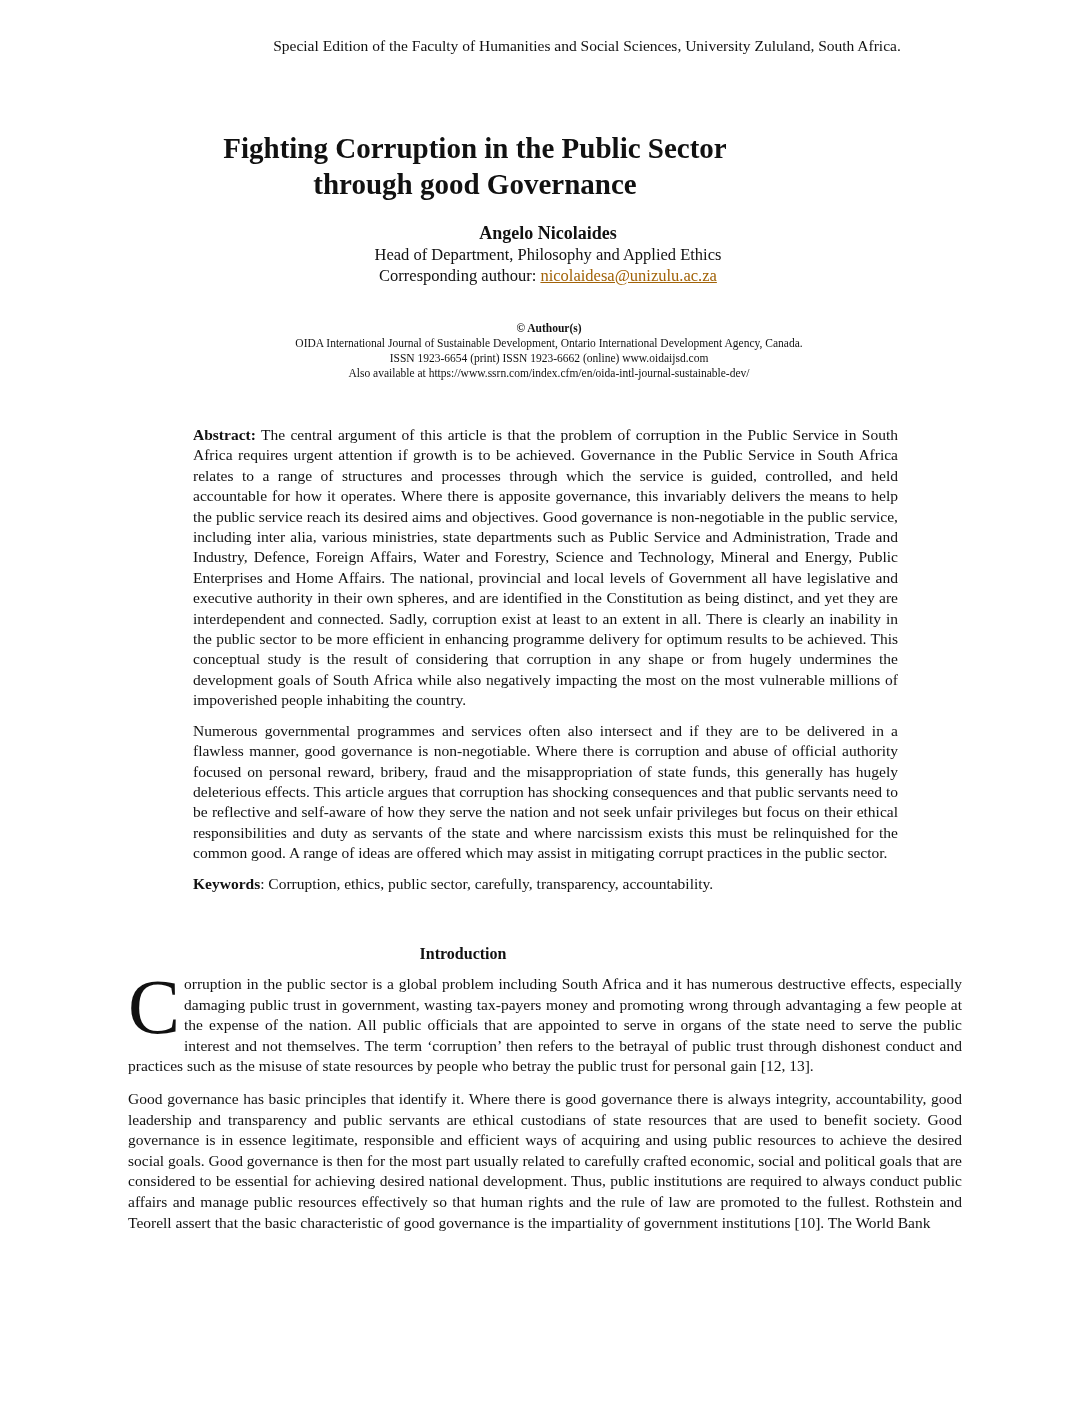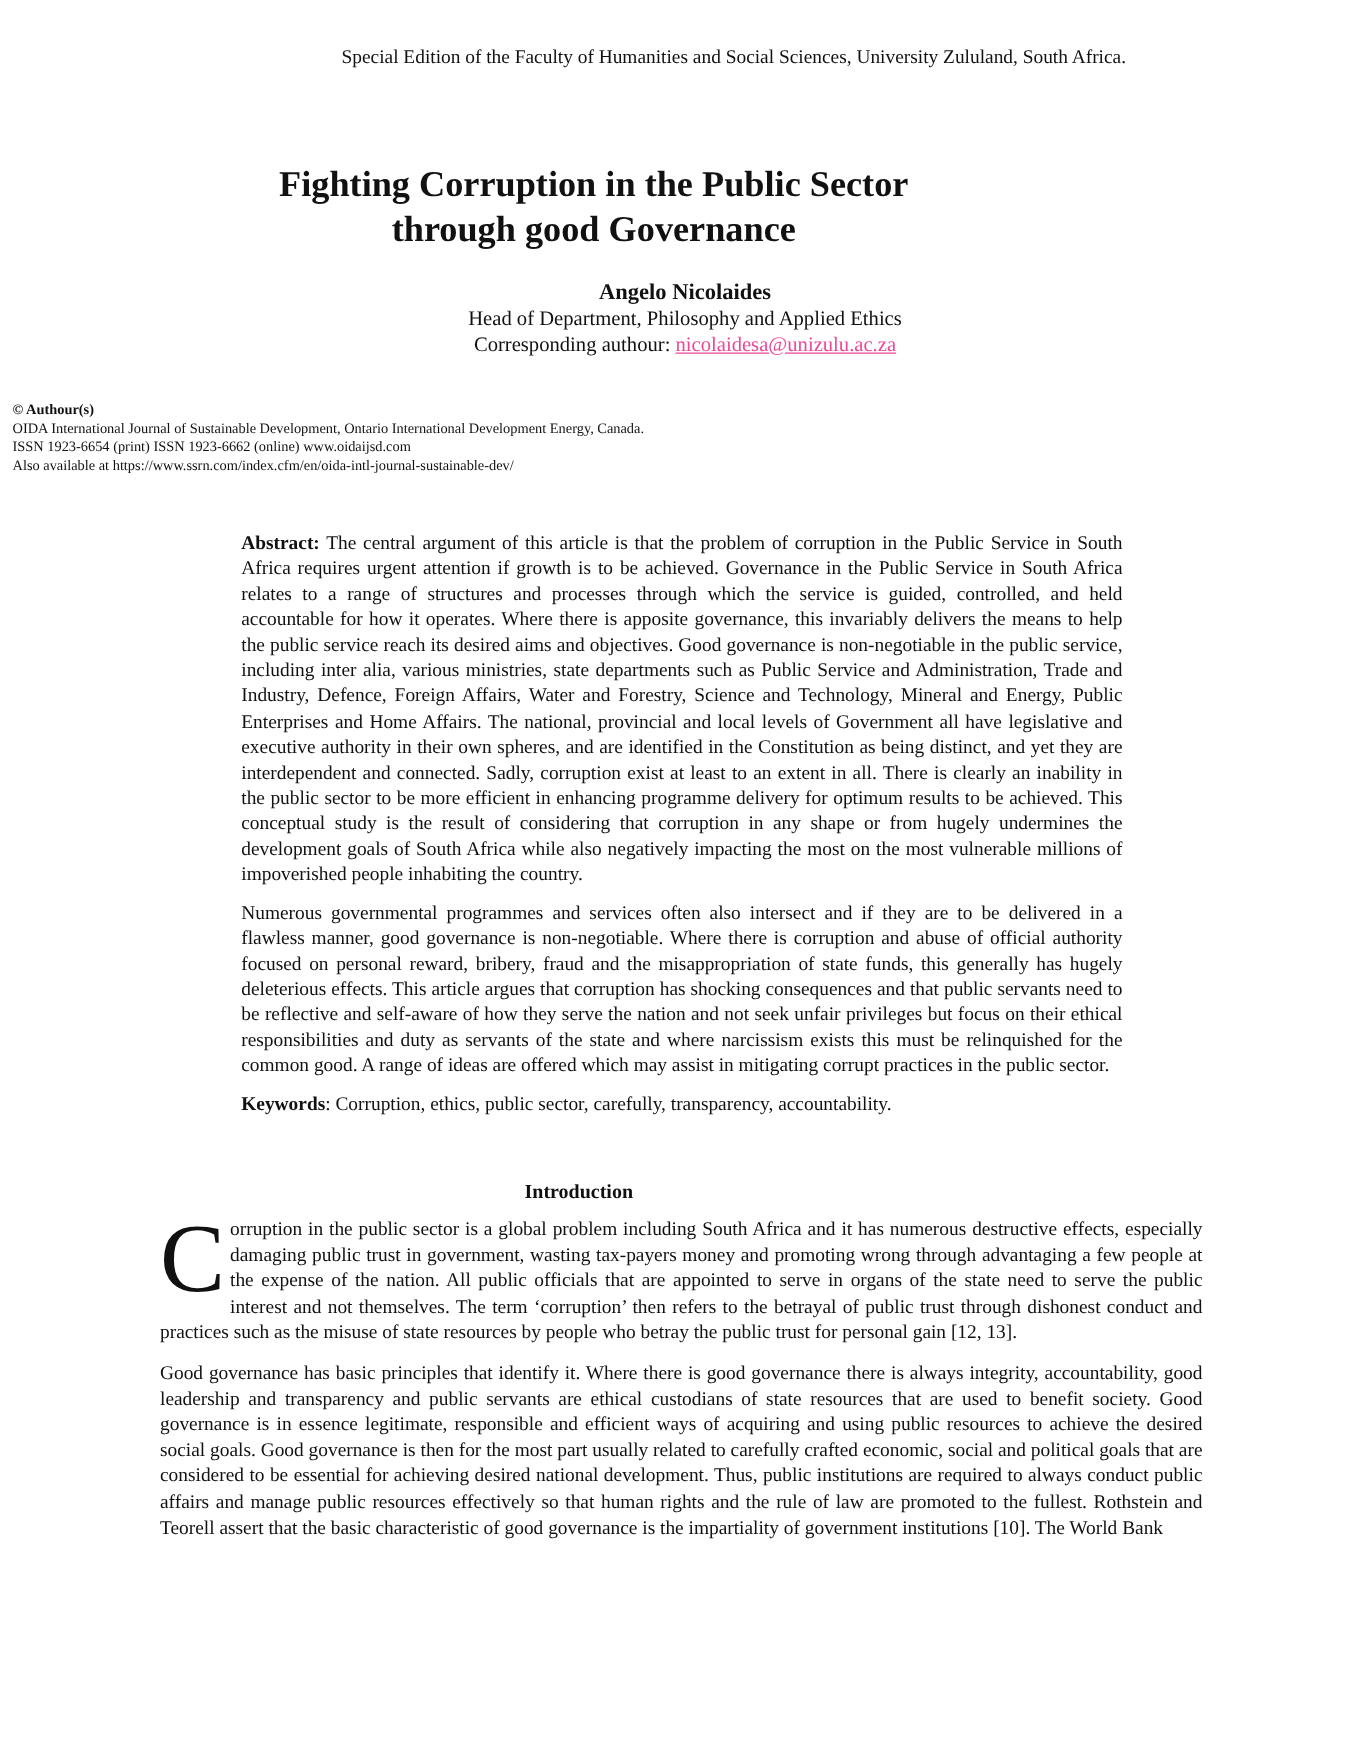--- a/index.html
+++ b/index.html
@@ -54,30 +54,30 @@
       line-height: 21px;
       padding-left: 8px;
       box-sizing: border-box;
     }
     .author-name {
       font-weight: bold;
       font-size: 18px;
       line-height: 22px;
     }
     .email-link {
-      color: #ec4899;
+      color: #a16207;
       text-decoration: underline;
       margin-top: 10px;
     }
     .pub-block {
       position: absolute;
       top: 321px;
       left: 0;
       width: 1088px;
-      text-align: left;
+      text-align: center;
       font-size: 11.5px;
       line-height: 15px;
       padding-left: 10px;
       box-sizing: border-box;
     }
     .pub-block .copyright {
       font-weight: bold;
     }
     .abstract {
       position: absolute;
@@ -141,21 +141,21 @@
   <div class="author-block">
     <div class="author-name">Angelo Nicolaides</div>
     <div>Head of Department, Philosophy and Applied Ethics</div>
     <div>
       <span>Corresponding authour: </span><a class="email-link">nicolaidesa@unizulu.ac.za</a>
     </div>
   </div>
 
   <div class="pub-block">
     <div class="copyright">© Authour(s)</div>
-    <div>OIDA International Journal of Sustainable Development, Ontario International Development Energy, Canada.</div>
+    <div>OIDA International Journal of Sustainable Development, Ontario International Development Agency, Canada.</div>
     <div>ISSN 1923-6654 (print) ISSN 1923-6662 (online) www.oidaijsd.com</div>
     <div>Also available at https://www.ssrn.com/index.cfm/en/oida-intl-journal-sustainable-dev/</div>
   </div>
 
   <div class="abstract">
     <p><span class="label-bold">Abstract:</span><span> The central argument of this article is that the problem of corruption in the Public Service in South Africa requires urgent attention if growth is to be achieved. Governance in the Public Service in South Africa relates to a range of structures and processes through which the service is guided, controlled, and held accountable for how it operates. Where there is apposite governance, this invariably delivers the means to help the public service reach its desired aims and objectives. Good governance is non-negotiable in the public service, including inter alia, various ministries, state departments such as Public Service and Administration, Trade and Industry, Defence, Foreign Affairs, Water and Forestry, Science and Technology, Mineral and Energy, Public Enterprises and Home Affairs. The national, provincial and local levels of Government all have legislative and executive authority in their own spheres, and are identified in the Constitution as being distinct, and yet they are interdependent and connected. Sadly, corruption exist at least to an extent in all. There is clearly an inability in the public sector to be more efficient in enhancing programme delivery for optimum results to be achieved. This conceptual study is the result of considering that corruption in any shape or from hugely undermines the development goals of South Africa while also negatively impacting the most on the most vulnerable millions of impoverished people inhabiting the country.</span></p>
     <p>Numerous governmental programmes and services often also intersect and if they are to be delivered in a flawless manner, good governance is non-negotiable. Where there is corruption and abuse of official authority focused on personal reward, bribery, fraud and the misappropriation of state funds, this generally has hugely deleterious effects. This article argues that corruption has shocking consequences and that public servants need to be reflective and self-aware of how they serve the nation and not seek unfair privileges but focus on their ethical responsibilities and duty as servants of the state and where narcissism exists this must be relinquished for the common good. A range of ideas are offered which may assist in mitigating corrupt practices in the public sector.</p>
     <p><span class="label-bold">Keywords</span><span>: Corruption, ethics, public sector, carefully, transparency, accountability.</span></p>
   </div>
 

